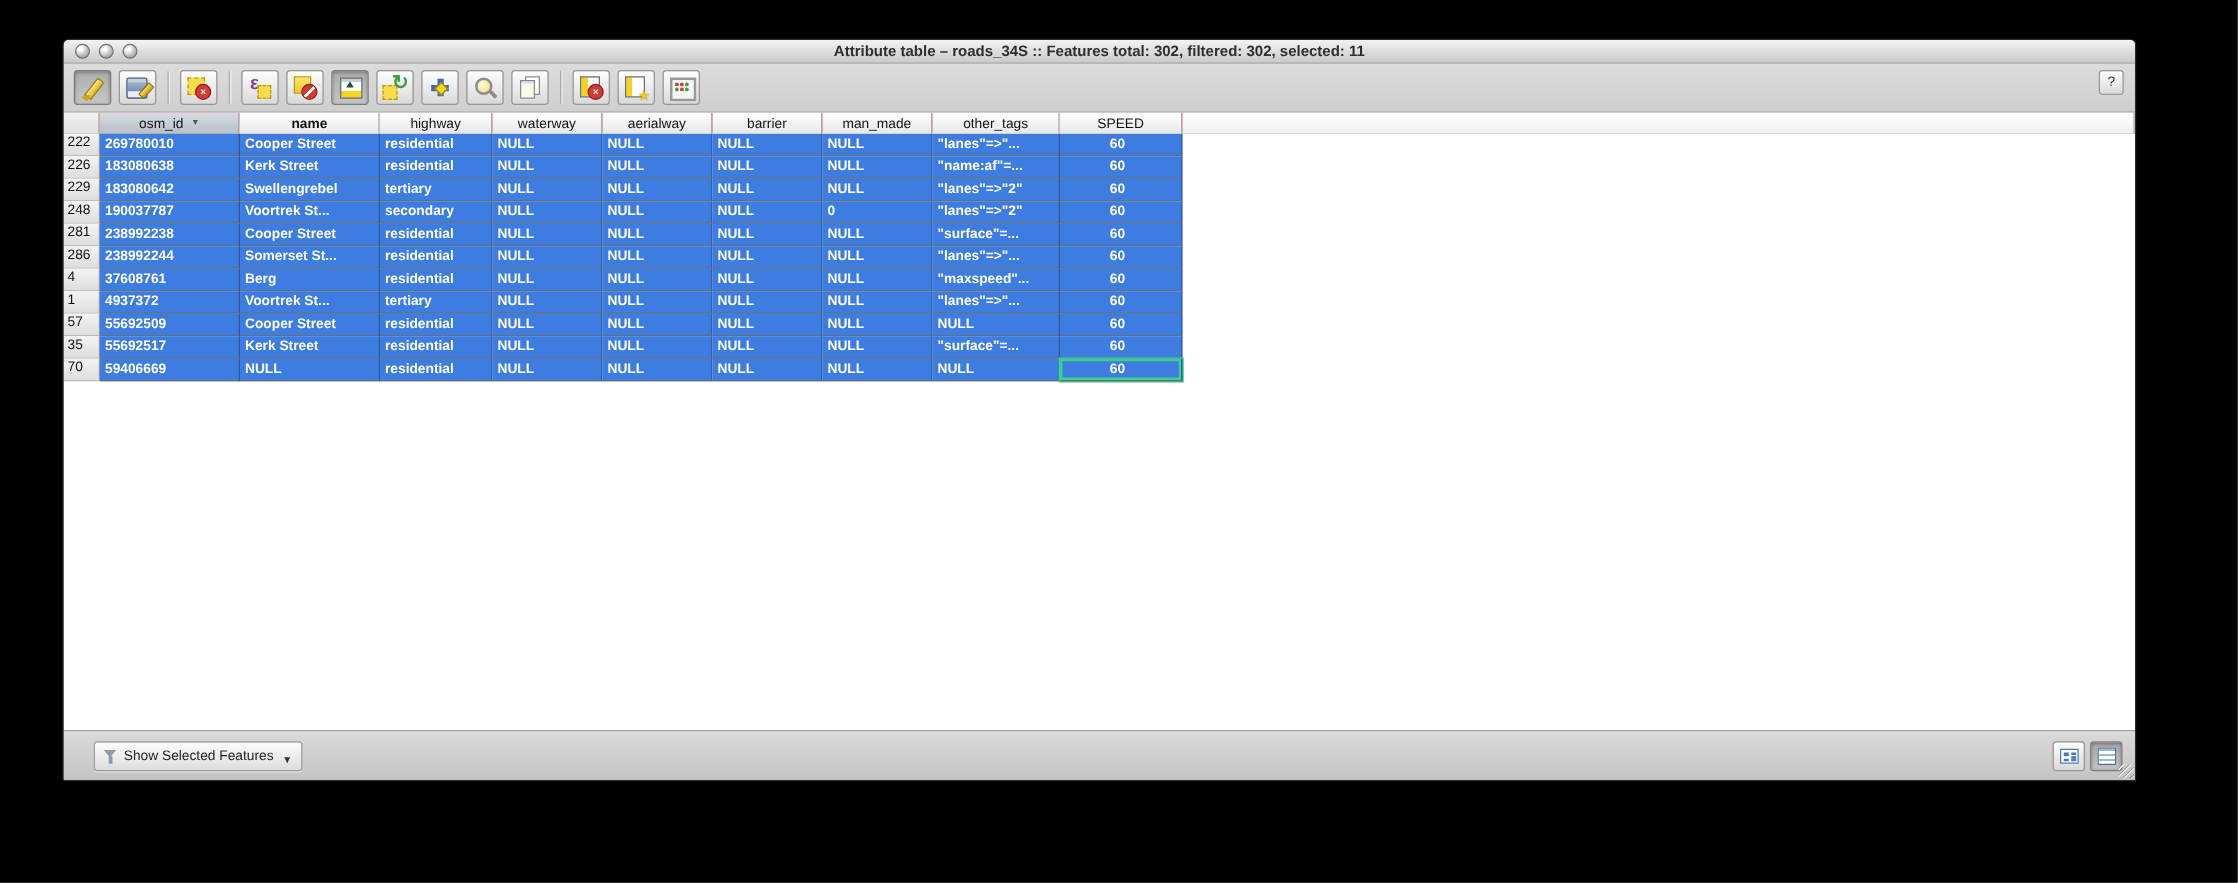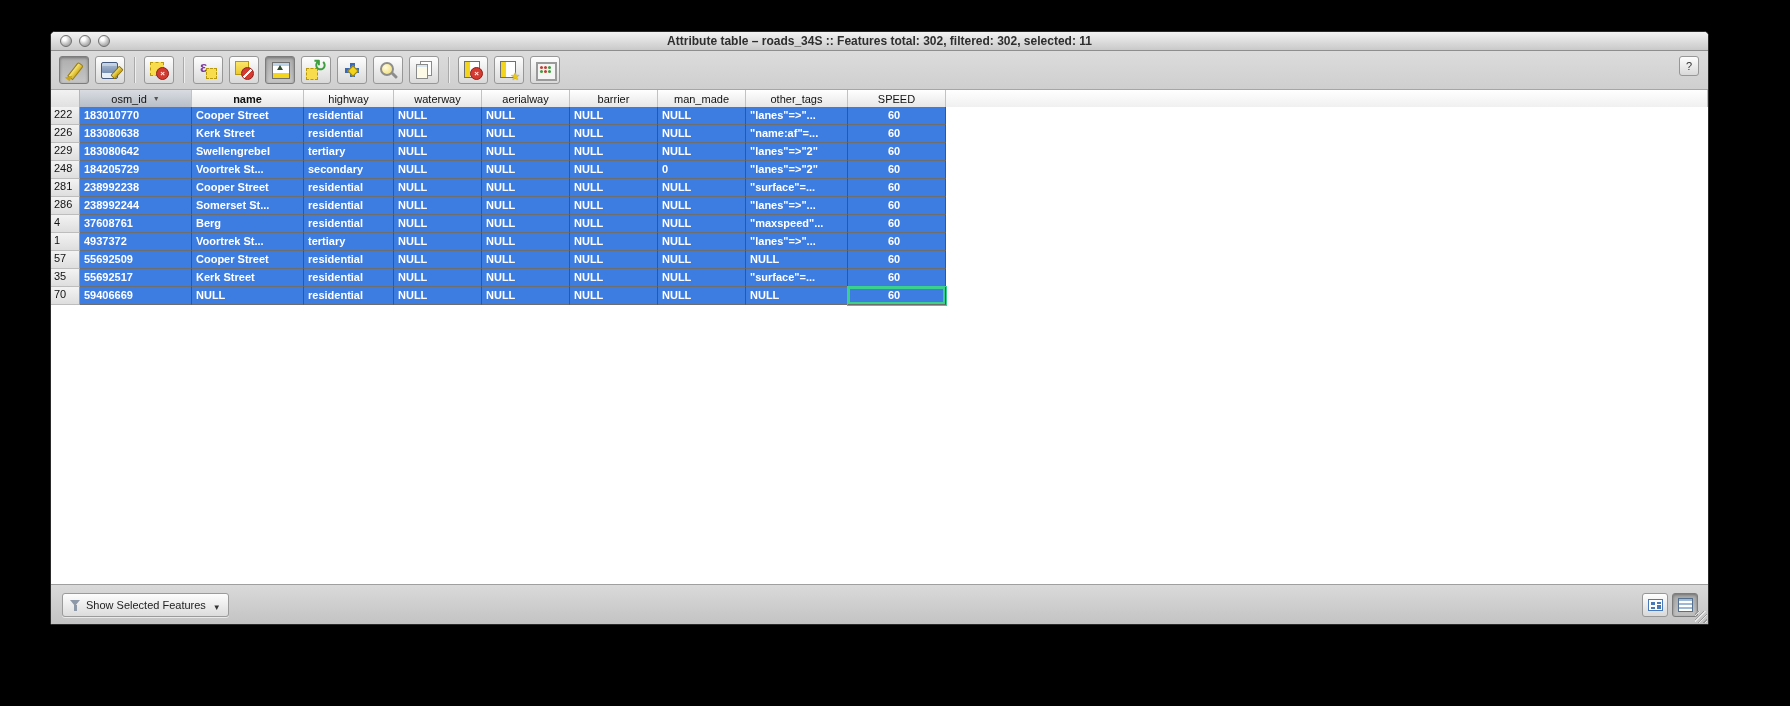--- a/index.html
+++ b/index.html
@@ -105,21 +105,21 @@
   .rownum{flex:0 0 29px;background:linear-gradient(#f3f3f3,#dedede);border-right:1px solid #9a9a9a;
     border-bottom:1px solid #bdbdbd;font-size:11px;color:#111;padding:1px 0 0 3px;cursor:pointer;}
   .cell{flex:0 0 auto;background:#3d7ce0;color:#fff;font-size:11px;font-weight:bold;
     padding:2px 0 0 4px;border-right:1px solid rgba(20,30,50,.38);border-bottom:1px solid #6e6e6e;
     white-space:nowrap;overflow:hidden;cursor:pointer;}
   .cell.num{text-align:center;padding-right:5px;padding-left:0;}
   .cell.focused{box-shadow:inset 0 0 0 2px #3bd08c, 0 0 0 1px #3bd08c;}
 
   
   .footer{height:40px;flex:0 0 40px;background:linear-gradient(#dadada,#c3c3c3);border-top:1px solid #9f9f9f;
-    display:flex;align-items:center;padding:0 11px;position:relative;}
+    display:flex;align-items:center;padding:0 24px;position:relative;}
   .show-sel-btn{height:24px;border:1px solid #9b9b9b;border-radius:3px;background:linear-gradient(#fdfdfd,#dcdcdc);
     display:flex;align-items:center;gap:5px;padding:0 7px;font-size:11px;color:#222;cursor:pointer;
     box-shadow:0 1px 0 rgba(255,255,255,.6);}
   .funnel{width:11px;height:12px;position:relative;}
   .funnel::before{content:"";position:absolute;left:0;top:1px;border-left:5.5px solid transparent;
     border-right:5.5px solid transparent;border-top:6px solid #8d99a8;}
   .funnel::after{content:"";position:absolute;left:4px;top:6px;width:3px;height:6px;background:#8d99a8;}
   .dd-caret{font-size:8px;color:#333;margin-left:2px;margin-top:6px;}
   .view-toggles{position:absolute;right:10px;top:8px;display:flex;gap:4px;}
   .vt-btn{width:26px;height:24px;border:1px solid #979797;border-radius:3px;
@@ -237,21 +237,21 @@
           </div>
           <div class="hdr-cell" style="flex: 0 0 98px;">
             <span>SPEED</span>
           </div>
           <div class="hdr-cell hdr-fill"></div>
         </div>
       <div>
 
       <div class="trow">
             <div class="rownum">222</div>
-            <div class="cell" style="flex: 0 0 112px;">183010770</div>
+            <div class="cell" style="flex: 0 0 112px;">269780010</div>
             <div class="cell" style="flex: 0 0 112px;">Cooper Street</div>
             <div class="cell" style="flex: 0 0 90px;">residential</div>
             <div class="cell" style="flex: 0 0 88px;">NULL</div>
             <div class="cell" style="flex: 0 0 88px;">NULL</div>
             <div class="cell" style="flex: 0 0 88px;">NULL</div>
             <div class="cell" style="flex: 0 0 88px;">NULL</div>
             <div class="cell" style="flex: 0 0 102px;">"lanes"=&gt;"...</div>
             <div class="cell num" style="flex: 0 0 98px;">60</div>
           </div>
           <div class="trow">
@@ -273,21 +273,21 @@
             <div class="cell" style="flex: 0 0 90px;">tertiary</div>
             <div class="cell" style="flex: 0 0 88px;">NULL</div>
             <div class="cell" style="flex: 0 0 88px;">NULL</div>
             <div class="cell" style="flex: 0 0 88px;">NULL</div>
             <div class="cell" style="flex: 0 0 88px;">NULL</div>
             <div class="cell" style="flex: 0 0 102px;">"lanes"=&gt;"2"</div>
             <div class="cell num" style="flex: 0 0 98px;">60</div>
           </div>
           <div class="trow">
             <div class="rownum">248</div>
-            <div class="cell" style="flex: 0 0 112px;">184205729</div>
+            <div class="cell" style="flex: 0 0 112px;">190037787</div>
             <div class="cell" style="flex: 0 0 112px;">Voortrek St...</div>
             <div class="cell" style="flex: 0 0 90px;">secondary</div>
             <div class="cell" style="flex: 0 0 88px;">NULL</div>
             <div class="cell" style="flex: 0 0 88px;">NULL</div>
             <div class="cell" style="flex: 0 0 88px;">NULL</div>
             <div class="cell" style="flex: 0 0 88px;">0</div>
             <div class="cell" style="flex: 0 0 102px;">"lanes"=&gt;"2"</div>
             <div class="cell num" style="flex: 0 0 98px;">60</div>
           </div>
           <div class="trow">

